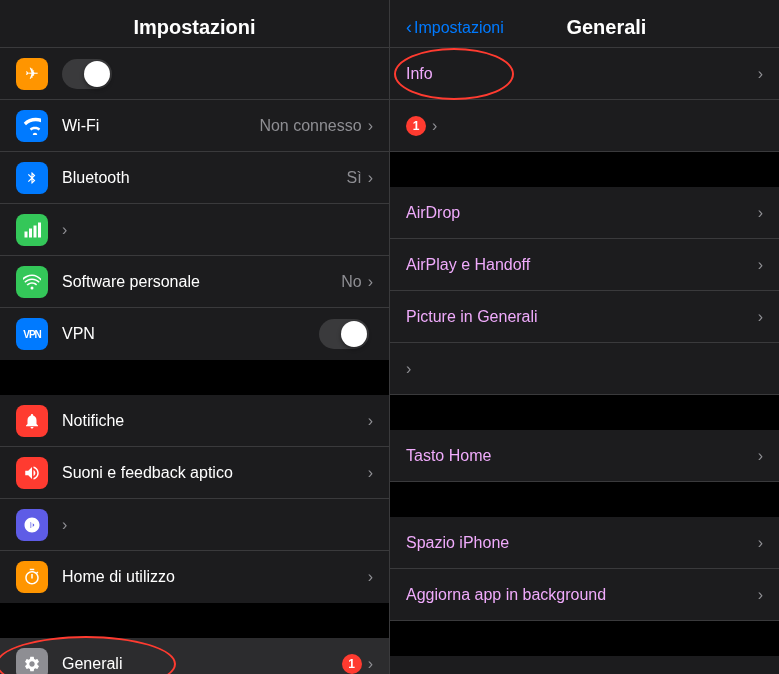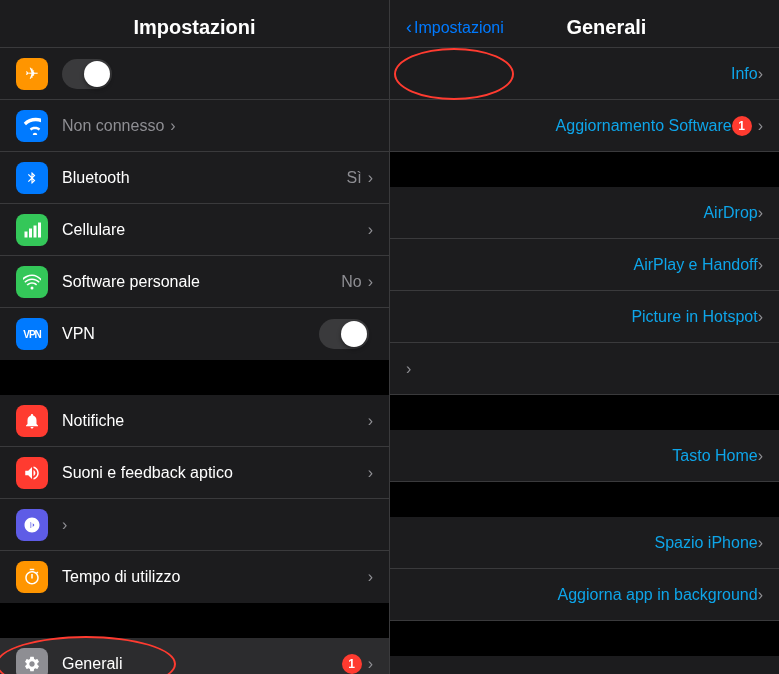--- a/index.html
+++ b/index.html
@@ -199,24 +199,23 @@
       align-items: center;
       padding: 0 16px;
       height: 52px;
       border-bottom: 1px solid #3a3a3c;
       background: #1c1c1e;
       cursor: pointer;
       position: relative;
     }
 
     .right-row-label {
-      color: #0ea5e9;
+      color: #f0abfc;
       font-size: 16px;
       flex: 1;
-      text-align: right;
     }
 
     .right-section-gap {
       height: 35px;
       background: #000;
     }
   </style>
 </head>
 <body>
 
@@ -232,20 +231,21 @@
         <div class="toggle toggle-off">
           <div class="toggle-knob"></div>
         </div>
       </div>
       <div class="settings-row">
         <div class="icon-wrap icon-wifi" style="color:#fff;font-size:14px;">
           <svg width="18" height="18" viewBox="0 0 24 24" fill="white">
               <path d="M1 7.5C5.14 3.5 10.79 1 17 1s11.86 2.5 16 6.5L30 11c-3.37-3.27-8-5.3-13-5.3S7.37 7.73 4 11L1 7.5zM9 15.5C10.74 13.83 13.25 13 16 13s5.26.83 7 2.5l-2 2.5c-1.37-1.2-3.1-1.8-5-1.8s-3.63.6-5 1.8L9 15.5zM16 21a3 3 0 110 6 3 3 0 010-6z"></path>
             </svg>
         </div>
+        <span class="row-label">Wi-Fi</span>
         <span class="row-value">Non connesso</span>
         <span class="chevron">›</span>
       </div>
       <div class="settings-row">
         <div class="icon-wrap icon-bluetooth" style="color:#fff;font-size:16px;">
           <svg width="14" height="20" viewBox="0 0 24 24" fill="white">
               <path d="M17.71 7.71L12 2h-1v7.59L6.41 5 5 6.41 10.59 12 5 17.59 6.41 19 11 14.41V22h1l5.71-5.71-4.3-4.29 4.3-4.29zM13 5.83l1.88 1.88L13 9.59V5.83zm1.88 10.46L13 18.17v-3.76l1.88 1.88z"></path>
             </svg>
         </div>
         <span class="row-label">Bluetooth</span>
@@ -254,21 +254,20 @@
       </div>
       <div class="settings-row">
         <div class="icon-wrap icon-cellular" style="color:#fff;font-size:12px;">
           <svg width="18" height="18" viewBox="0 0 24 24" fill="white">
               <rect x="2" y="14" width="4" height="8"></rect>
               <rect x="8" y="10" width="4" height="12"></rect>
               <rect x="14" y="6" width="4" height="16"></rect>
               <rect x="20" y="2" width="4" height="20"></rect>
             </svg>
         </div>
-        <span class="row-label">Cellulare</span>
         <span class="chevron">›</span>
       </div>
       <div class="settings-row">
         <div class="icon-wrap icon-hotspot" style="color:#fff;font-size:14px;">
           <svg width="18" height="18" viewBox="0 0 24 24" fill="white">
               <circle cx="12" cy="20" r="2"></circle>
               <path d="M6.6 16.6c1.4-1.4 3.3-2.2 5.4-2.2s4 .8 5.4 2.2l1.4-1.4C17.5 13.6 14.9 12.4 12 12.4s-5.5 1.2-7.4 3.2l2 1z"></path>
               <path d="M3.1 13.1C5.3 10.9 8.5 9.4 12 9.4s6.7 1.5 8.9 3.7l1.4-1.4C19.9 9.3 16.2 7.4 12 7.4s-7.9 1.9-10.3 4.3l1.4 1.4z"></path>
               <path d="M12 2C6.5 2 1.5 4.3-1.4 8l1.4 1.4C3.3 6.5 7.4 4 12 4s8.7 2.5 12 6.4L25.4 9C22.5 5.3 17.5 2 12 2z"></path>
             </svg>
@@ -316,21 +315,21 @@
             </svg>
         </div>
         <span class="chevron">›</span>
       </div>
       <div class="settings-row">
         <div class="icon-wrap icon-tempo" style="color:#fff;font-size:16px;">
           <svg width="18" height="18" viewBox="0 0 24 24" fill="white">
               <path d="M15 1H9v2h6V1zm-4 13h2V8h-2v6zm8.03-6.61l1.42-1.42c-.43-.51-.9-.99-1.41-1.41l-1.42 1.42C16.07 4.74 14.12 4 12 4c-4.97 0-9 4.03-9 9s4.02 9 9 9 9-4.03 9-9c0-2.12-.74-4.07-1.97-5.61zM12 20c-3.87 0-7-3.13-7-7s3.13-7 7-7 7 3.13 7 7-3.13 7-7 7z"></path>
             </svg>
         </div>
-        <span class="row-label">Tempo di utilizzo</span>
+        <span class="row-label">Home di utilizzo</span>
         <span class="chevron">›</span>
       </div>
     </div>
 
     <div class="section-divider"></div>
 
     <div class="section" style="position:relative;">
 
       <div style="position:absolute;border:2px solid #ff3b30;border-radius:50%;width:180px;height:56px;top:-2px;left:-4px;pointer-events:none;z-index:10;"></div>
       <div class="settings-row" style="background:#2c2c2e;">
@@ -361,39 +360,38 @@
   <div class="right-list" style="position:relative;">
 
     <div style="position:absolute;border:2px solid #ff3b30;border-radius:50%;width:120px;height:52px;top:0px;left:4px;pointer-events:none;z-index:10;"></div>
 
     <div class="right-section">
       <div class="right-row">
         <span class="right-row-label">Info</span>
         <span class="chevron">›</span>
       </div>
       <div class="right-row">
-        <span class="right-row-label">Aggiornamento Software</span>
         <span class="badge">1</span>
         <span class="chevron">›</span>
       </div>
     </div>
 
     <div class="right-section-gap"></div>
 
     <div class="right-section">
       <div class="right-row">
         <span class="right-row-label">AirDrop</span>
         <span class="chevron">›</span>
       </div>
       <div class="right-row">
         <span class="right-row-label">AirPlay e Handoff</span>
         <span class="chevron">›</span>
       </div>
       <div class="right-row">
-        <span class="right-row-label">Picture in Hotspot</span>
+        <span class="right-row-label">Picture in Generali</span>
         <span class="chevron">›</span>
       </div>
       <div class="right-row">
         <span class="chevron">›</span>
       </div>
     </div>
 
     <div class="right-section-gap"></div>
 
     <div class="right-section">

